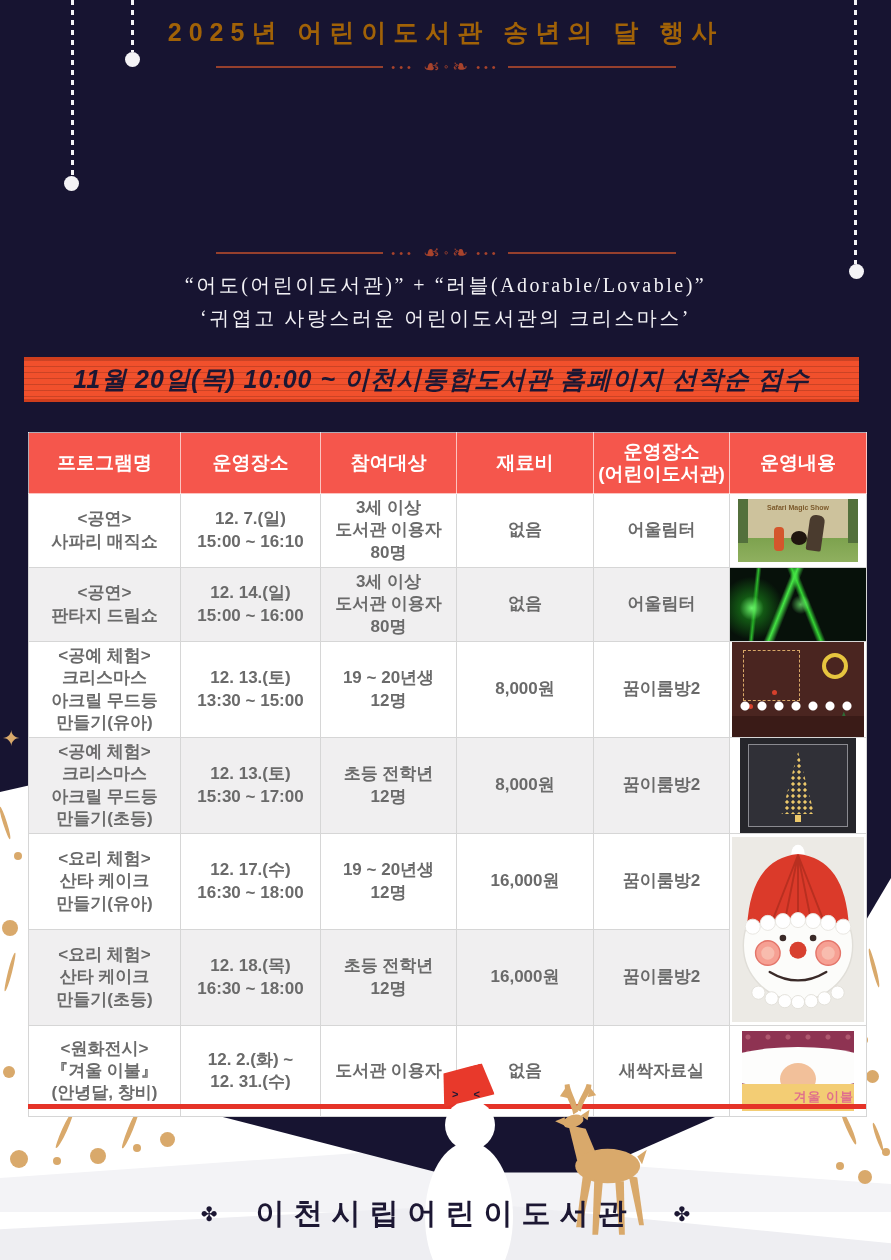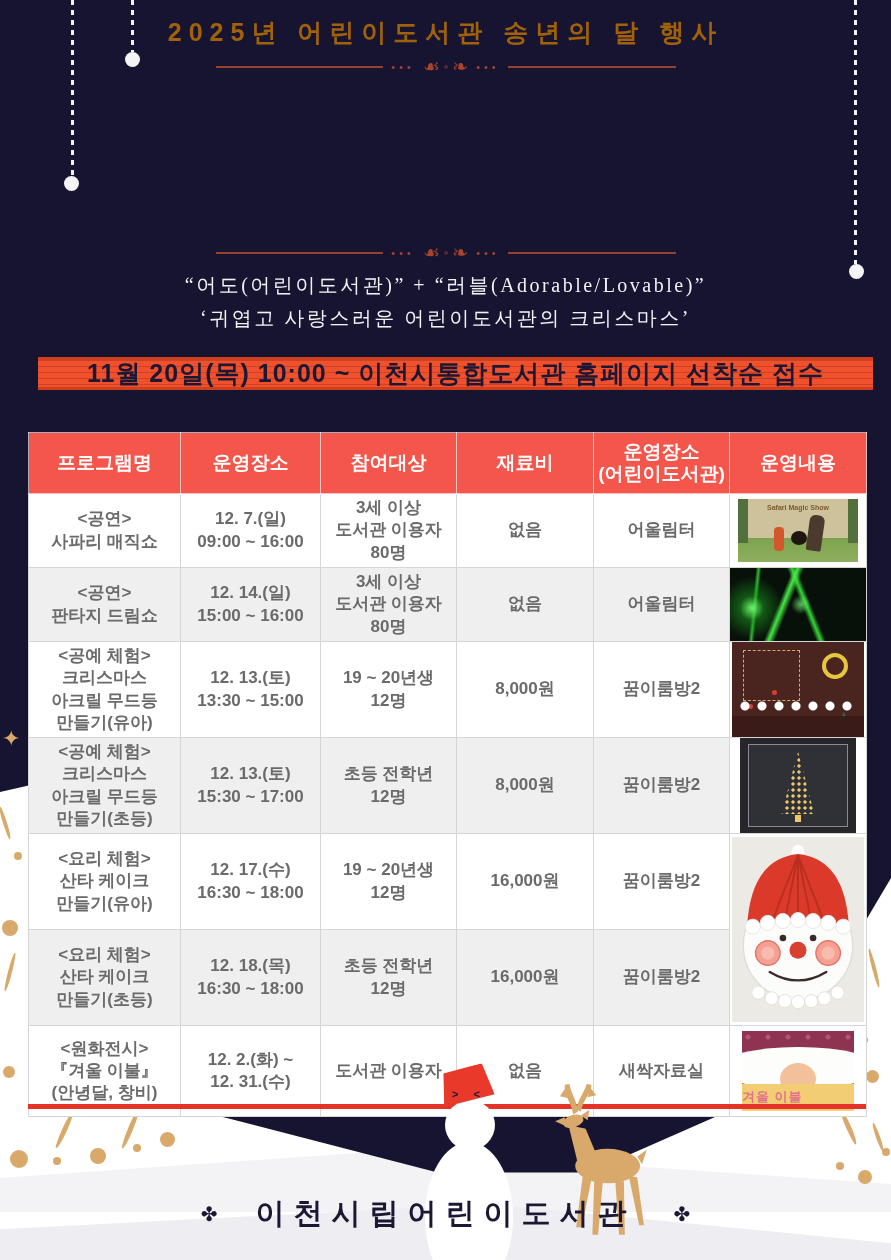--- a/index.html
+++ b/index.html
@@ -17,25 +17,25 @@
   .divider{position:absolute;left:50%;transform:translateX(-50%);width:460px;display:flex;align-items:center;justify-content:center;color:#a8432c;}
   .divider .line{flex:1;height:2px;background:#96402d;}
   .divider .dots{font-size:11px;letter-spacing:4px;margin:0 8px;color:#a8432c;}
   .divider .fleur{font-size:19px;line-height:1;color:#a8432c;}
   .divider .circ{font-size:10px;margin:0 3px;color:#a8432c;}
   .main-title{position:absolute;top:74px;left:0;width:100%;text-align:center;color:#F2512D;
     font-family:"DejaVu Sans", sans-serif;font-weight:800;font-size:88px;line-height:0.97;letter-spacing:3px;}
   .subtitle{position:absolute;left:0;width:100%;text-align:center;color:#f2f1f5;
     font-family:"Liberation Serif", serif;font-size:20px;letter-spacing:2.5px;}
   
-  .banner{position:absolute;top:357px;left:38px;width:835px;height:33px;box-sizing:border-box;
+  .banner{position:absolute;top:357px;left:24px;width:835px;height:45px;box-sizing:border-box;
     background:repeating-linear-gradient(180deg,rgba(0,0,0,.16) 0 1px,rgba(0,0,0,0) 1px 6px),#F1502C;
     border-top:3px solid #cf3e1d;border-bottom:3px solid #cf3e1d;
     color:#1c1733;font-weight:bold;font-size:25px;letter-spacing:1px;
-    display:flex;align-items:center;justify-content:center;z-index:3;}
+    display:flex;align-items:center;justify-content:center;z-index:3;font-style:italic;}
   
   .table-wrap{position:absolute;top:432px;left:28px;width:838px;z-index:3;}
   table.program{border-collapse:collapse;table-layout:fixed;width:838px;}
   .program th{background:#F5564C;color:#ffffff;font-weight:bold;font-size:19px;
     border:1px solid rgba(255,255,255,.65);height:58px;text-align:center;vertical-align:middle;line-height:1.15;}
   .program td{border:1px solid #d6d6d6;color:#6a6a6a;font-weight:bold;font-size:17px;
     text-align:center;vertical-align:middle;line-height:1.3;}
   .pre{white-space:pre-line;}
   tr.h73 td{height:71px;}
   tr.h95 td{height:93px;}
@@ -73,21 +73,21 @@
   .img-craft2 .panel{position:absolute;inset:6% 7%;background:#303037;border:1px solid #8a8a90;}
   .img-craft2 .tree{position:absolute;left:28%;top:14%;width:44%;height:66%;
       clip-path:polygon(50% 0,82% 100%,18% 100%);
       background:radial-gradient(circle 1.3px at 3px 3px,#ecc86a 1.3px,transparent 2px);background-size:6px 6px;}
   .img-craft2 .trunk{position:absolute;left:47%;bottom:12%;width:6%;height:7%;background:#ecc86a;}
   .img-cake{inset:3px 2px;background:#eceae5;}
   .img-book{inset:5px 12px;background:
       radial-gradient(circle 2px at 6px 6px,#b0576f 2px,transparent 3px),#8E3352;background-size:20px 16px;}
   .img-book .blanket{position:absolute;left:-22%;top:20%;width:144%;height:52%;background:#fdfdfc;border-radius:50%;}
   .img-book .face{position:absolute;left:50%;top:40%;transform:translateX(-50%);width:36px;height:32px;border-radius:50%;background:#f2c09a;}
-  .img-book .bottom{position:absolute;left:0;right:0;bottom:0;height:34%;background:#f3cd74;display:flex;align-items:center;justify-content:flex-start;margin-top:31px;}
+  .img-book .bottom{position:absolute;left:0;right:0;bottom:0;height:34%;background:#f3cd74;display:flex;align-items:center;justify-content:flex-end;margin-top:31px;}
   .img-book .bottom span{color:#e0708c;font-weight:bold;font-size:13px;letter-spacing:1px;}
   .red-line{position:absolute;top:1104px;left:28px;width:838px;height:5px;background:#E53328;z-index:3;}
   
   .hill-left{position:absolute;left:0;top:742px;width:220px;height:518px;background:#ffffff;
       clip-path:polygon(0 50px,100% 0,100% 100%,0 100%);z-index:1;}
   .hill-right{position:absolute;right:0;top:860px;width:160px;height:400px;background:#ffffff;
       clip-path:polygon(100% 18px,100% 100%,0 100%,0 72%);z-index:1;}
   .bottom-snow{position:absolute;left:0;top:1106px;width:891px;height:154px;background:#ffffff;z-index:1;}
   .facet1{position:absolute;left:0;top:44px;width:891px;height:62px;background:#f3f3f6;
       clip-path:polygon(0 45%,45% 0,100% 55%,100% 100%,0 100%);}
@@ -200,21 +200,21 @@
         <th class="pre">참여대상</th>
         <th class="pre">재료비</th>
         <th class="pre">운영장소
 (어린이도서관)</th>
         <th class="pre">운영내용</th>
       </tr>
       <tr class="norm h73">
         <td class="pre">&lt;공연&gt;
 사파리 매직쇼</td>
         <td class="pre">12. 7.(일)
-09:00 ~ 16:00</td>
+15:00 ~ 16:10</td>
         <td class="pre">3세 이상
 도서관 이용자
 80명</td>
         <td>없음</td>
         <td>어울림터</td>
         <td class="photo-cell">
           <div class="photo img-safari">
             <div class="curtainL"></div>
             <div class="curtainR"></div>
             <div class="cap">Safari Magic Show</div>

